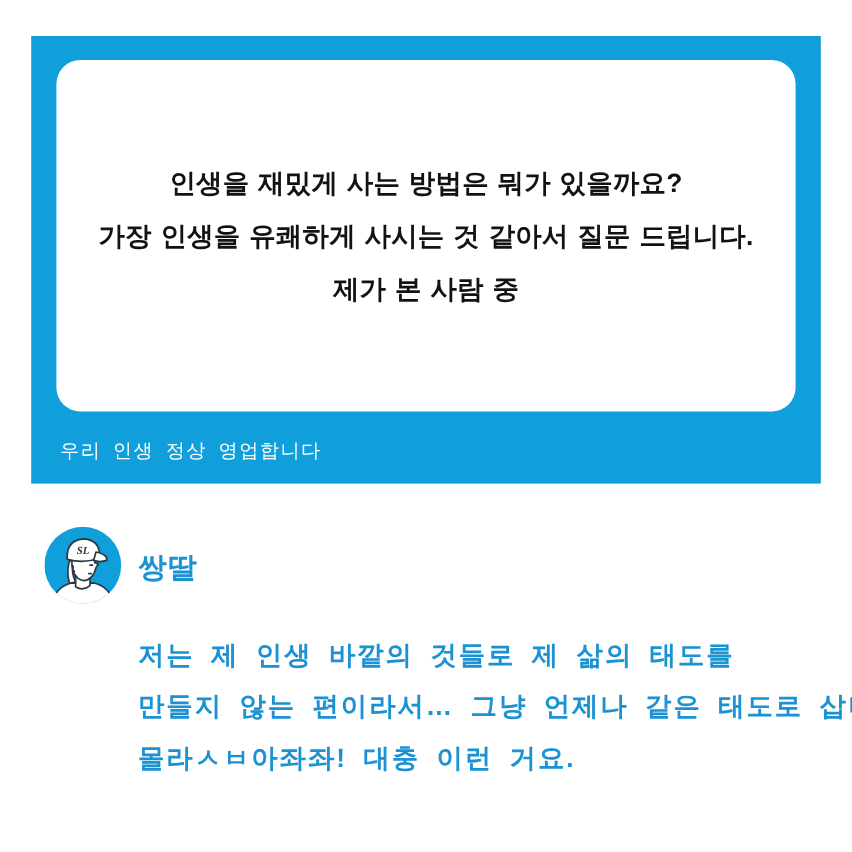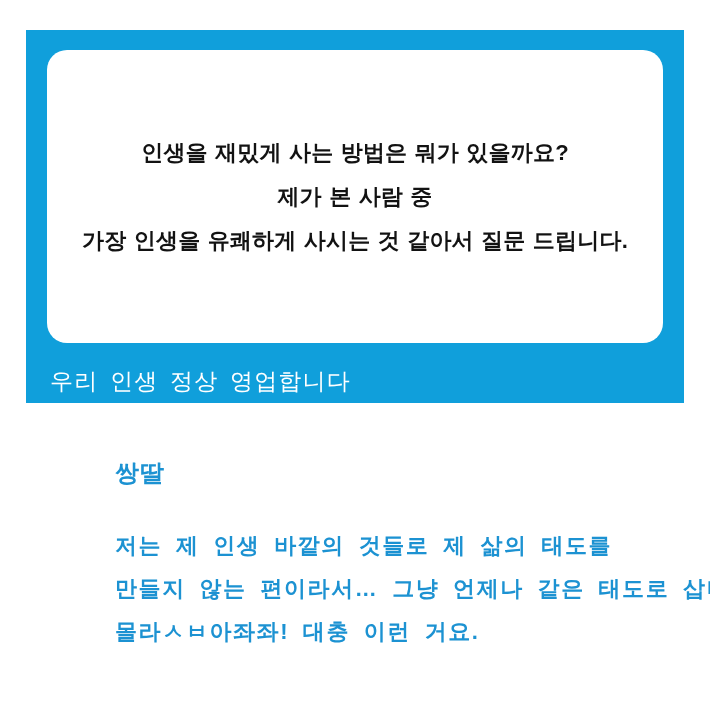--- a/index.html
+++ b/index.html
@@ -45,21 +45,21 @@
     color: #121212;
     letter-spacing: 0.2px;
     word-spacing: 1px;
     text-align: center;
     white-space: nowrap;
   }
   .banner-caption {
     position: absolute;
     left: 24px;
     top: 336px;
-    font-size: 23px;
+    font-size: 16px;
     font-weight: 500;
     color: #ffffff;
     letter-spacing: 1.2px;
     word-spacing: 4px;
     white-space: nowrap;
   }
   
   .avatar {
     position: absolute;
     left: 37px;
@@ -98,27 +98,56 @@
 </style>
 </head>
 <body>
 
 <div class="page">
 
   <div class="banner">
 
     <div class="question-card">
       <p>인생을 재밌게 사는 방법은 뭐가 있을까요?</p>
+      <p>가장 인생을 유쾌하게 사시는 것 같아서 질문 드립니다.</p>
       <p>제가 본 사람 중</p>
-      <p>가장 인생을 유쾌하게 사시는 것 같아서 질문 드립니다.</p>
     </div>
 
     <div class="banner-caption">우리 인생 정상 영업합니다</div>
   </div>
 
+  <div class="avatar">
+    <svg width="64" height="64" viewBox="0 0 64 64">
+      <defs>
+        <clipPath id="avclip">
+            <circle cx="32" cy="32" r="32"></circle>
+          </clipPath>
+      </defs>
+      <circle cx="32" cy="32" r="32" fill="#109FDB"></circle>
+      <g clip-path="url(#avclip)" stroke="#2e3642" stroke-width="1.4" stroke-linecap="round" stroke-linejoin="round">
+
+        <path d="M4 68 Q9 50 22 47 L42 47 Q55 50 60 68 Z" fill="#ffffff"></path>
+
+        <path d="M26 38 L26 50 Q32 54 38 49 L38 38 Z" fill="#ffffff"></path>
+
+        <path d="M21 28 Q18 38 21 47 L26 46 Q22 38 24 29 Z" fill="#ffffff"></path>
+
+        <path d="M23 26 Q22 38 28 43 Q34 47 39 42 Q42 39 43 34 L45 31 L42 30 L42 25 Z" fill="#ffffff"></path>
+
+        <path d="M19 27 Q18 11 33 10 Q46 11 46 24 L46 26 Q33 31 19 27 Z" fill="#ffffff"></path>
+
+        <path d="M43 21 Q53 23 52 28 Q46 30 41 28 Z" fill="#ffffff"></path>
+
+        <path d="M38 32 L40 32" fill="none"></path>
+        <path d="M37 39 L39 39" fill="none"></path>
+        <path d="M24 33 Q23 36 25 37" fill="none"></path>
+      </g>
+      <text x="27" y="23" font-size="9" font-style="italic" font-weight="700" fill="#2e3642" font-family="Liberation Serif, DejaVu Serif, serif">SL</text>
+    </svg>
+  </div>
 
   <div class="author-name">쌍딸</div>
 
   <div class="answer-text">
     <p>저는 제 인생 바깥의 것들로 제 삶의 태도를</p>
     <p>만들지 않는 편이라서… 그냥 언제나 같은 태도로 삽니다.</p>
     <p>몰라ㅅㅂ아좌좌! 대충 이런 거요.</p>
   </div>
 
 </div>

